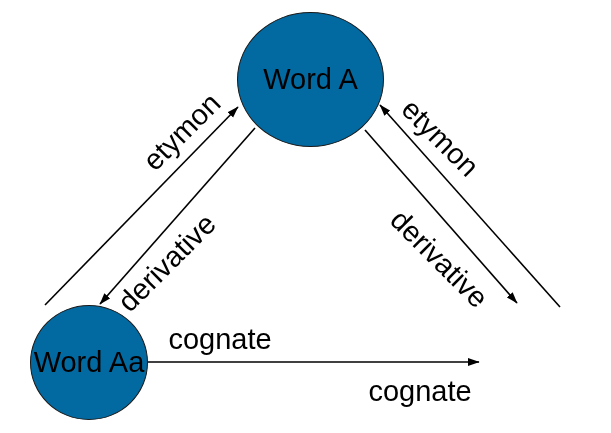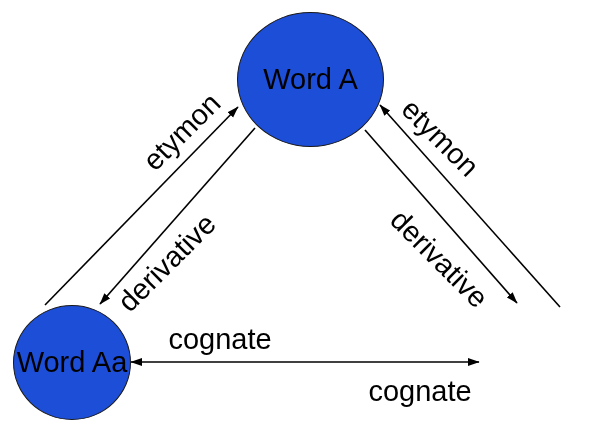--- a/index.html
+++ b/index.html
@@ -22,35 +22,35 @@
     width: 611px;
     height: 433px;
   }
   .edge-line {
     stroke: #000000;
     stroke-width: 1.6;
   }
   .node {
     position: absolute;
     box-sizing: border-box;
-    background: #1d4ed8;
+    background: #0369a1;
     border: 1.6px solid #1a1a1a;
     border-radius: 50%;
     display: flex;
     align-items: center;
     justify-content: center;
   }
   .node-label {
     font-size: 29px;
     color: #000000;
     white-space: nowrap;
     line-height: 1;
   }
   .node-a  { left: 237px; top: 12px;  width: 147px; height: 135px; }
-  .node-aa { left: 13px;  top: 305px; width: 118px; height: 115px; text-align: right; }
+  .node-aa { left: 30px;  top: 305px; width: 118px; height: 115px; text-align: right; }
   .node-ab { left: 479px; top: 303px; width: 120px; height: 116px; }
   .edge-label {
     position: absolute;
     font-size: 29px;
     color: #000000;
     white-space: nowrap;
     line-height: 1;
   }
   .rot-l { transform: translate(-50%, -50%) rotate(-45deg); }
   .rot-r { transform: translate(-50%, -50%) rotate(45deg); }

